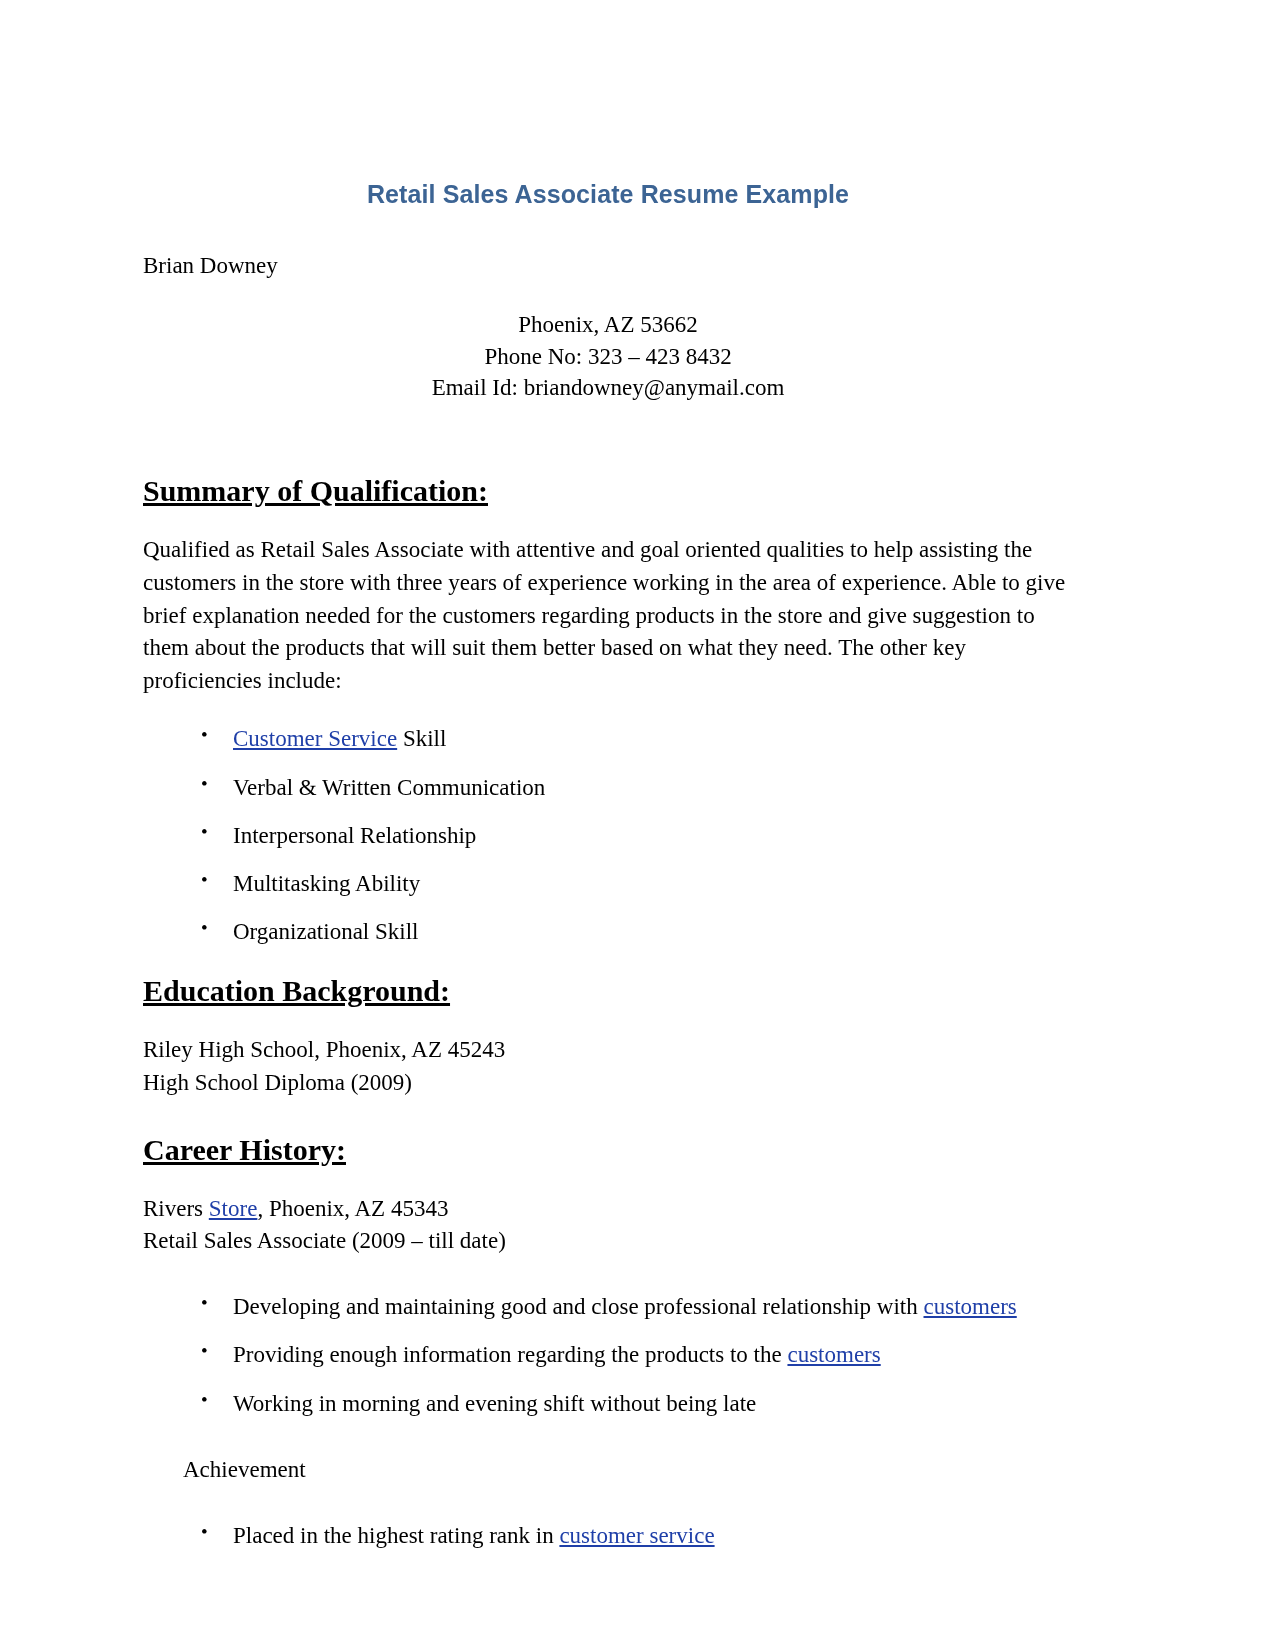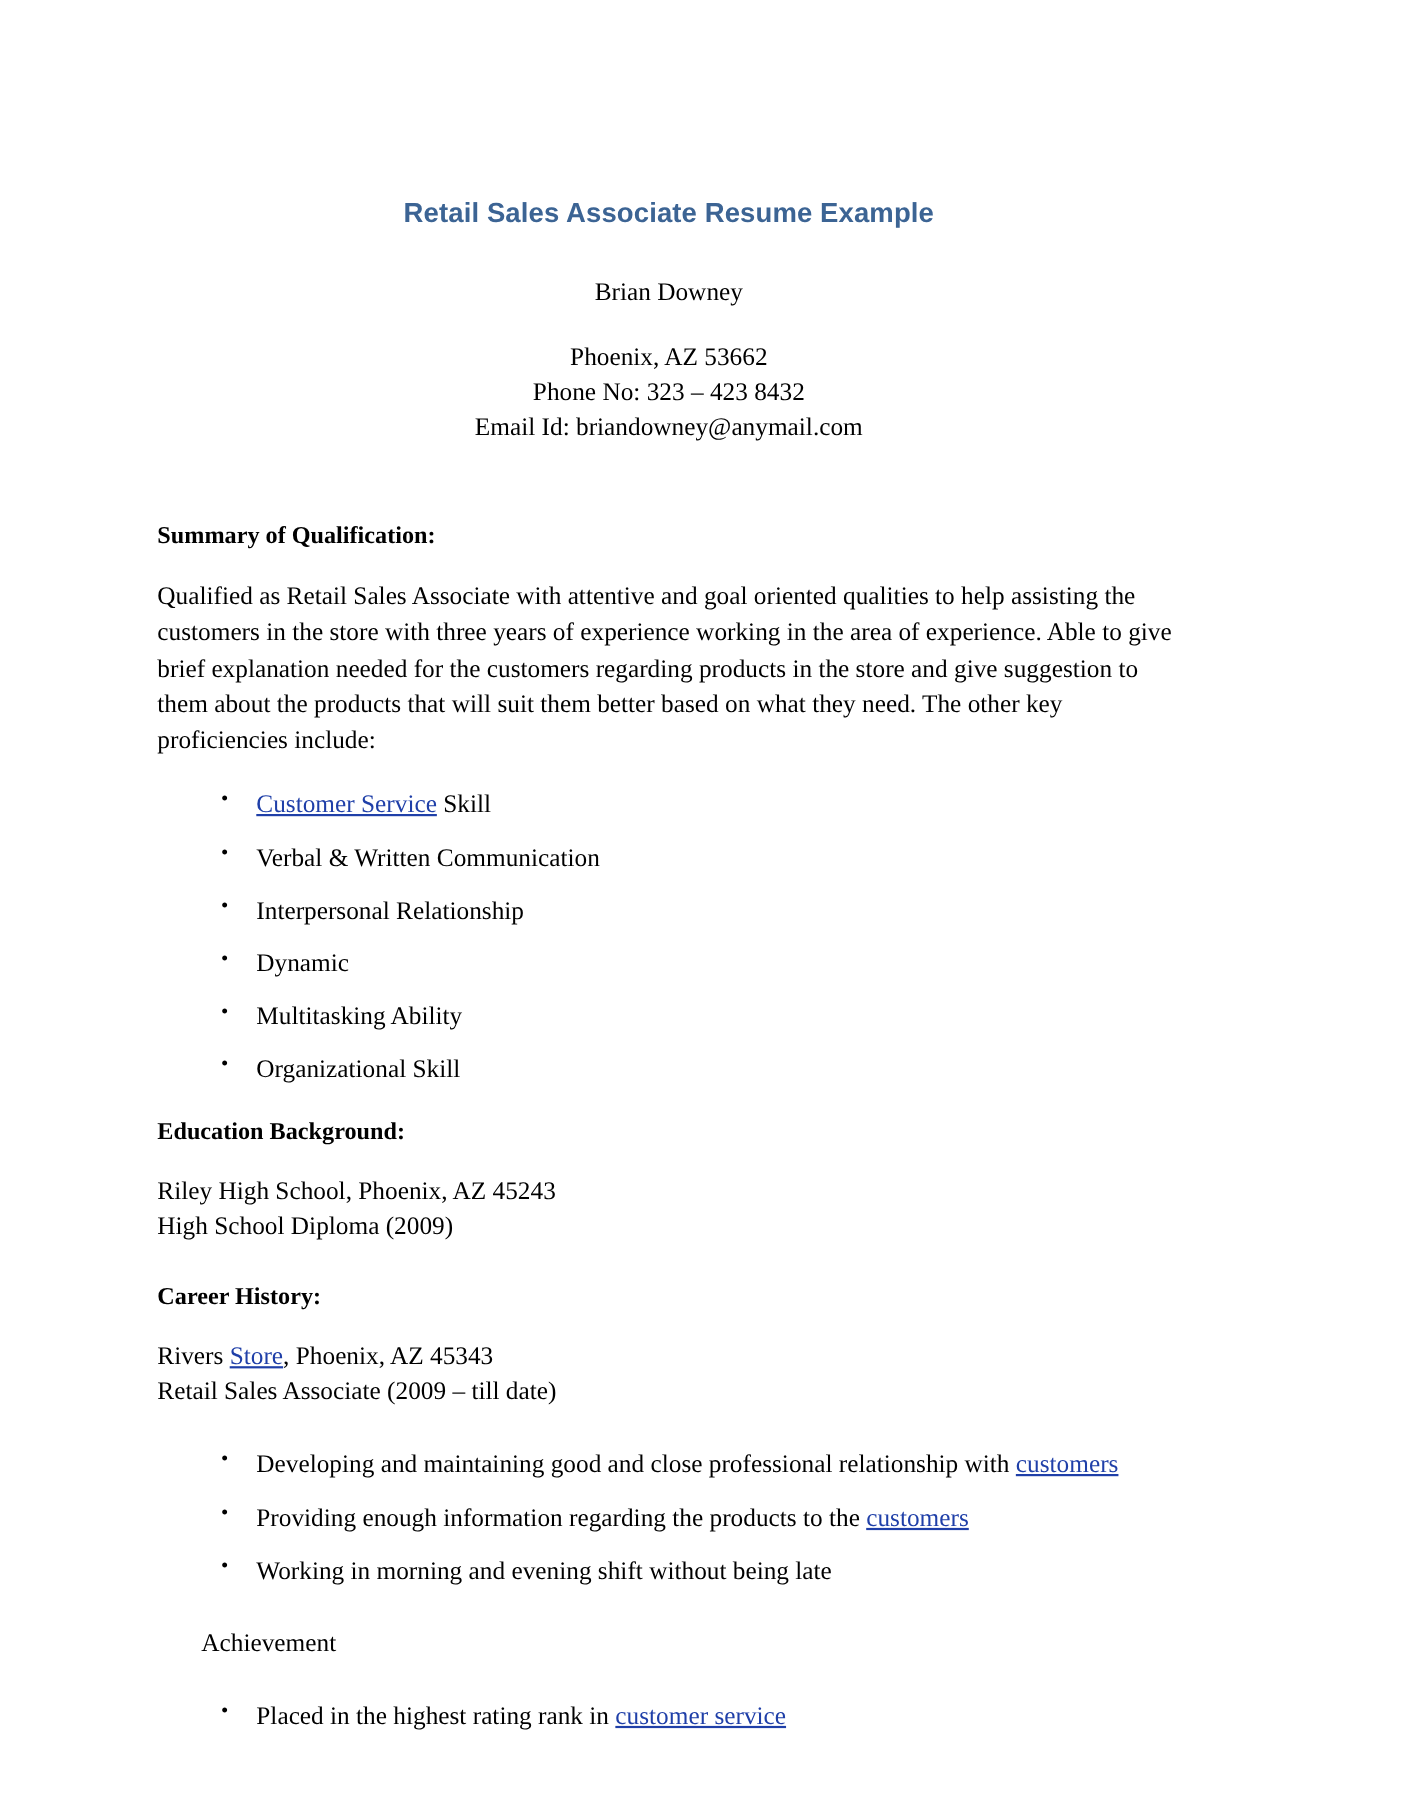--- a/index.html
+++ b/index.html
@@ -31,37 +31,38 @@
   .doc-title {
     font-family: "Liberation Sans", "DejaVu Sans", sans-serif;
     font-weight: bold;
     font-size: 25px;
     color: #3C6494;
     text-align: center;
     margin: 0 0 44px 0;
     letter-spacing: 0.1px;
   }
   .name-line {
-    text-align: center;
+    text-align: left;
     font-size: 23px;
     margin: 0 0 30px 0;
   }
   .contact-block {
     text-align: center;
     font-size: 23px;
     line-height: 1.38;
     margin: 0 0 70px 0;
   }
   .contact-block div {
     margin: 0;
   }
   h2.section {
-    font-size: 22px;
+    font-size: 30px;
     font-weight: bold;
     margin: 0 0 26px 0;
+    text-decoration: underline;
   }
   p.body-text {
     font-size: 23px;
     line-height: 1.42;
     margin: 0 0 26px 0;
     text-align: left;
   }
   ul.bullets {
     margin: 0 0 26px 0;
     padding-left: 74px;
@@ -109,21 +110,20 @@
     </div>
 
     <h2 class="section">Summary of Qualification:</h2>
 
     <p class="body-text">Qualified as Retail Sales Associate with attentive and goal oriented qualities to help assisting the customers in the store with three years of experience working in the area of experience. Able to give brief explanation needed for the customers regarding products in the store and give suggestion to them about the products that will suit them better based on what they need. The other key proficiencies include:</p>
 
     <ul class="bullets">
       <li><a class="doclink" href="#">Customer Service</a><span> Skill</span></li>
       <li><span>Verbal &amp; Written Communication</span></li>
       <li><span>Interpersonal Relationship</span></li>
-      <li><span>Dynamic</span></li>
       <li><span>Multitasking Ability</span></li>
       <li><span>Organizational Skill</span></li>
     </ul>
 
     <h2 class="section block-gap-top">Education Background:</h2>
 
     <p class="plain-line">Riley High School, Phoenix, AZ 45243</p>
     <p class="plain-line block-gap-bot">High School Diploma (2009)</p>
 
     <h2 class="section block-gap-top">Career History:</h2>

